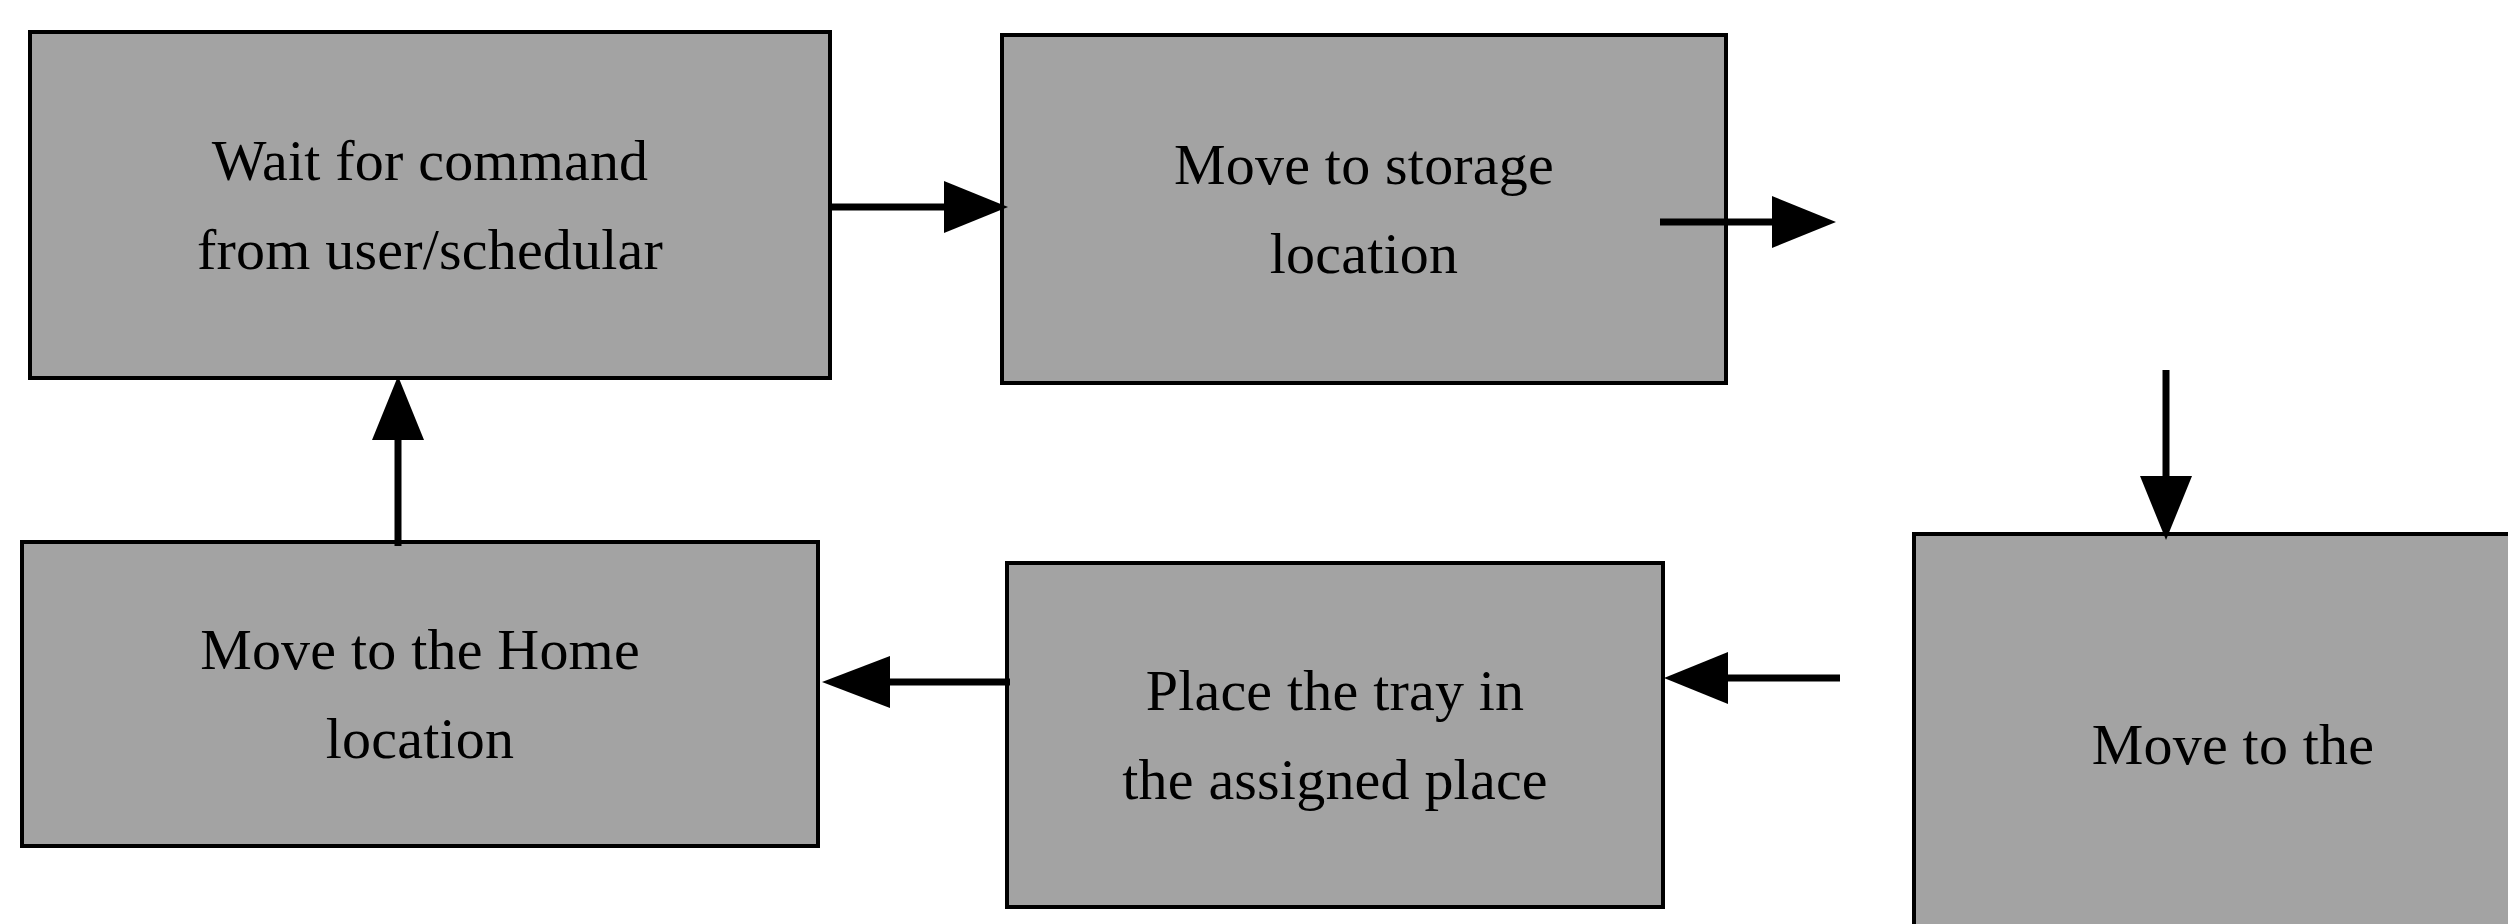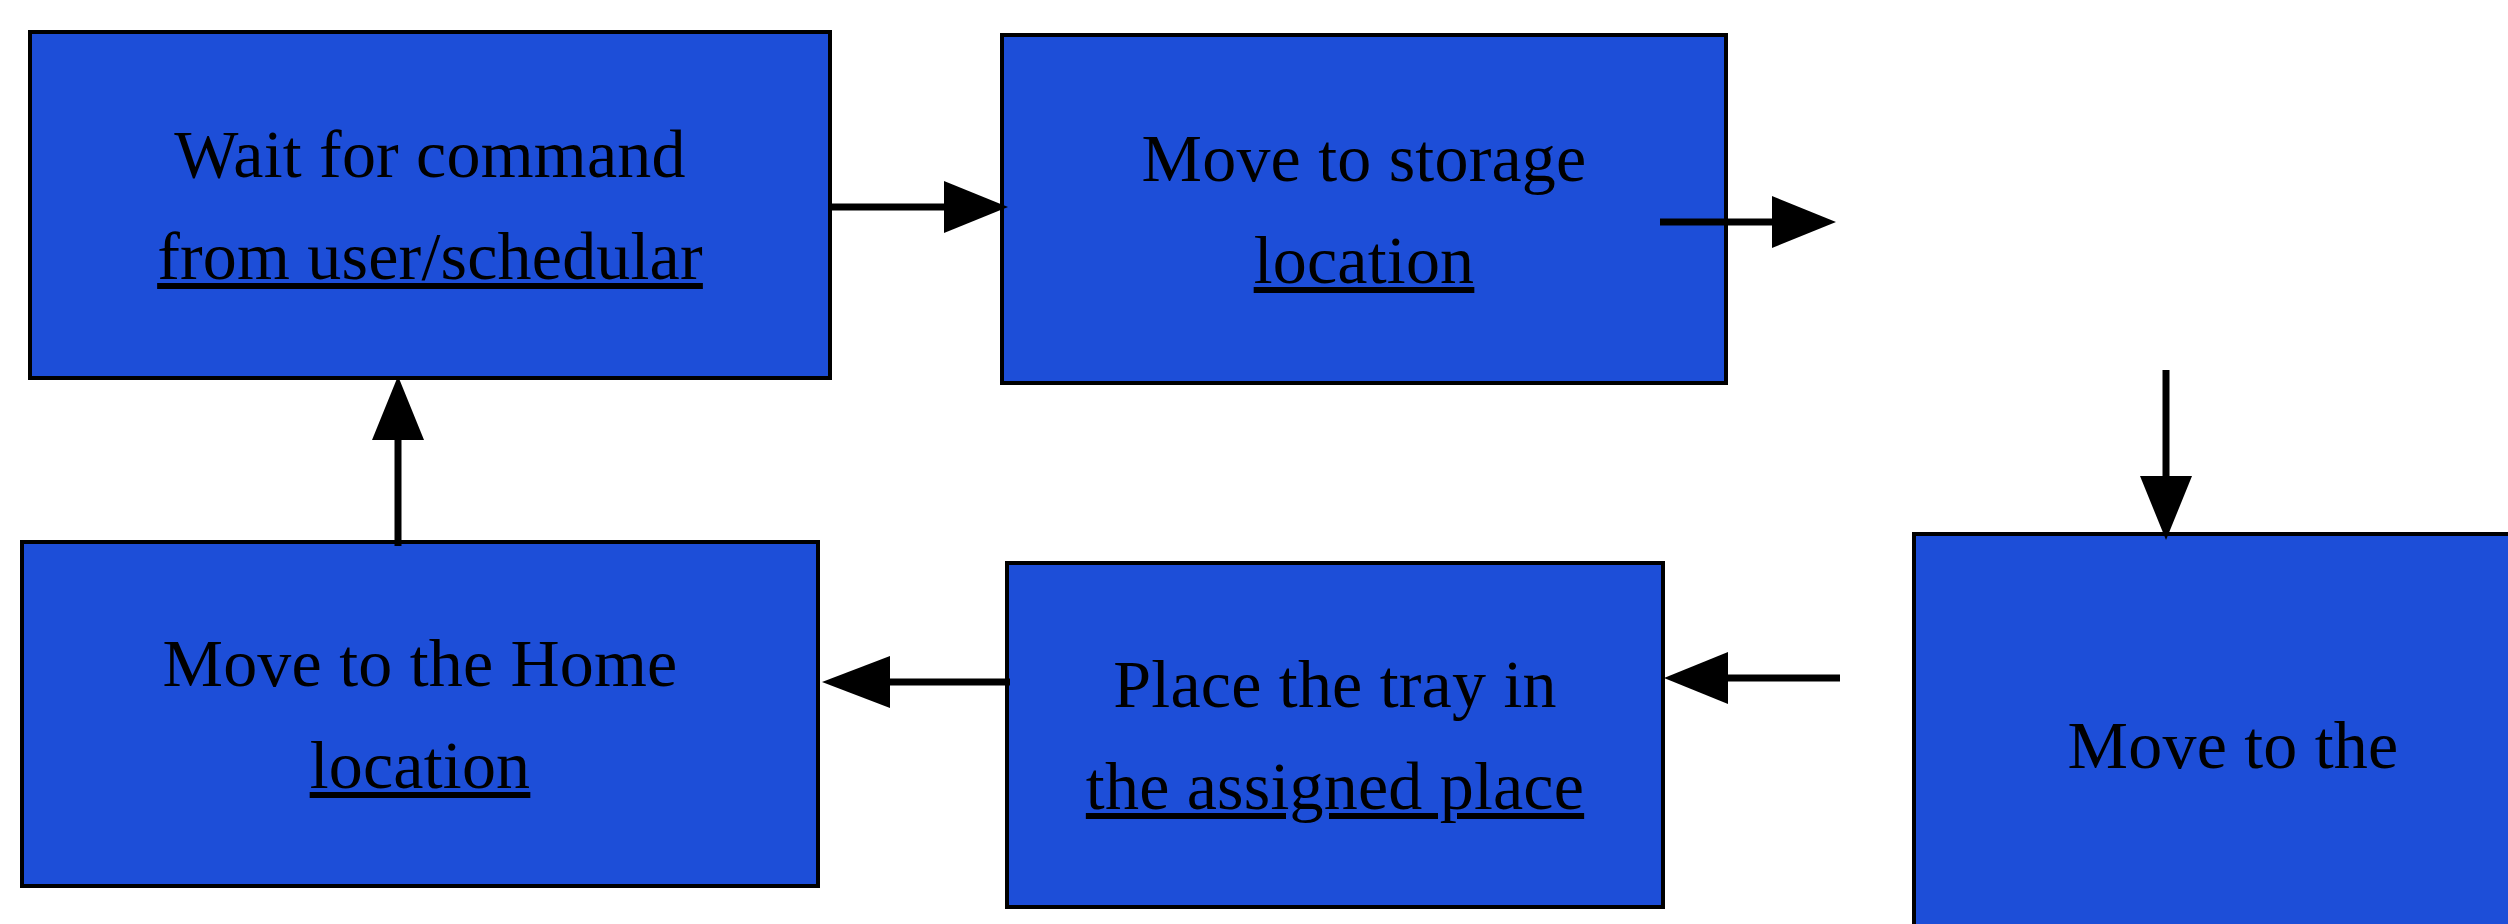--- a/index.html
+++ b/index.html
@@ -13,38 +13,37 @@
     width: 2508px;
     height: 924px;
     background: #ffffff;
     overflow: hidden;
     font-family: "Liberation Serif", "DejaVu Serif", serif;
   }
   .node {
     position: absolute;
     box-sizing: border-box;
     border: 4px solid #000000;
-    background: #1d4ed8;
+    background: #a3a3a3;
     display: flex;
     flex-direction: column;
     align-items: center;
     justify-content: center;
     text-align: center;
     color: #000000;
-    font-size: 68px;
+    font-size: 58px;
     line-height: 1.30;
     letter-spacing: 0.2px;
   }
   .node .line {
     display: block;
     white-space: nowrap;
   }
   .node .line + .line {
     margin-top: 14px;
-    text-decoration: underline;
   }
   .edge {
     position: absolute;
   }
   .edge svg {
     display: block;
     overflow: visible;
   }
 </style>
 </head>
@@ -56,21 +55,21 @@
     <span class="line">Wait for command</span>
     <span class="line">from user/schedular</span>
   </div>
 
   <div class="node" id="node-1" style="left: 1000px; top: 33px; width: 728px; height: 352px;">
     <span class="line">Move to storage</span>
     <span class="line">location</span>
   </div>
 
 
-  <div class="node" id="node-3" style="left: 20px; top: 540px; width: 800px; height: 348px;">
+  <div class="node" id="node-3" style="left: 20px; top: 540px; width: 800px; height: 308px;">
     <span class="line">Move to the Home</span>
     <span class="line">location</span>
   </div>
 
   <div class="node" id="node-4" style="left: 1005px; top: 561px; width: 660px; height: 348px;">
     <span class="line">Place the tray in</span>
     <span class="line">the assigned place</span>
   </div>
 
   <div class="node" id="node-5" style="left: 1912px; top: 532px; width: 642px; height: 426px;">

